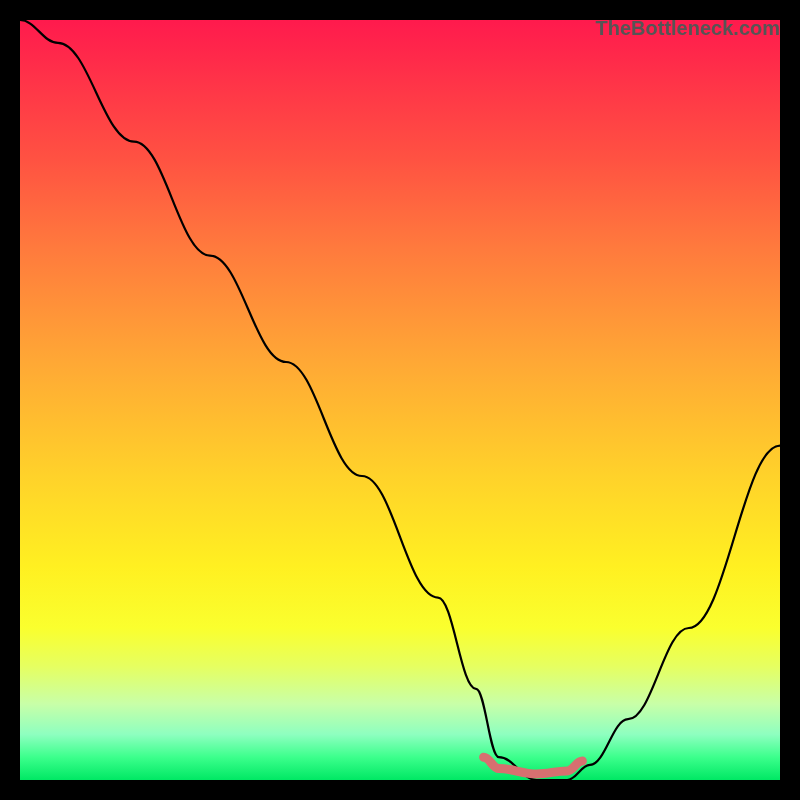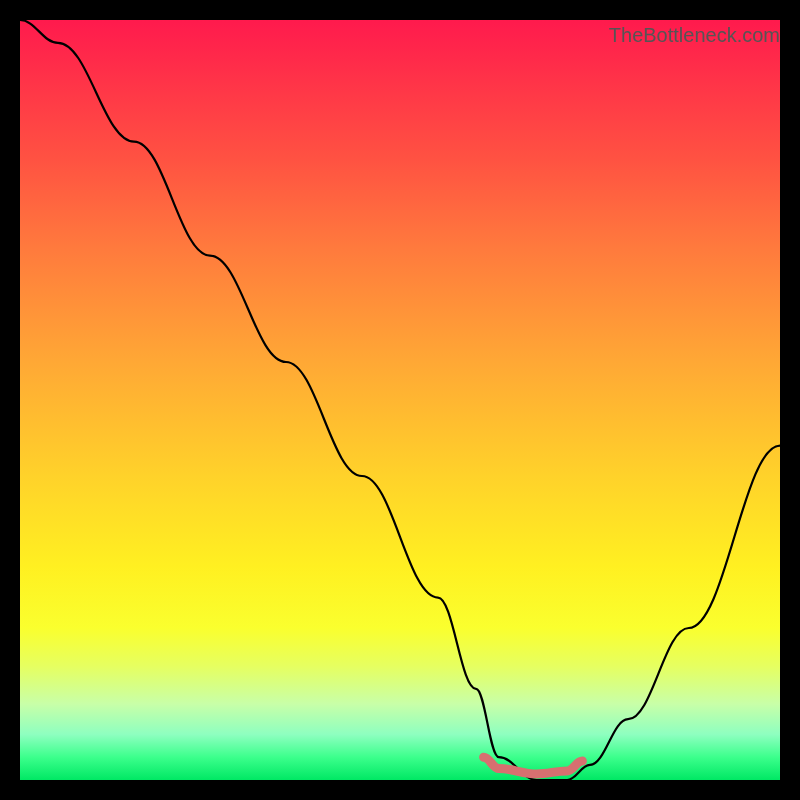--- a/index.html
+++ b/index.html
@@ -7,25 +7,25 @@
     padding: 0;
     width: 800px;
     height: 800px;
     background: #000;
     position: relative;
     overflow: hidden;
     font-family: Arial, sans-serif;
   }
   .watermark {
     position: absolute;
-    top: 24px;
+    top: 17px;
     right: 20px;
     color: #555;
     font-size: 20px;
-    font-weight: normal;
+    font-weight: bold;
     z-index: 10;
   }
   .plot-area {
     position: absolute;
     left: 20px;
     top: 20px;
     width: 760px;
     height: 760px;
   }
   .gradient-bg {

